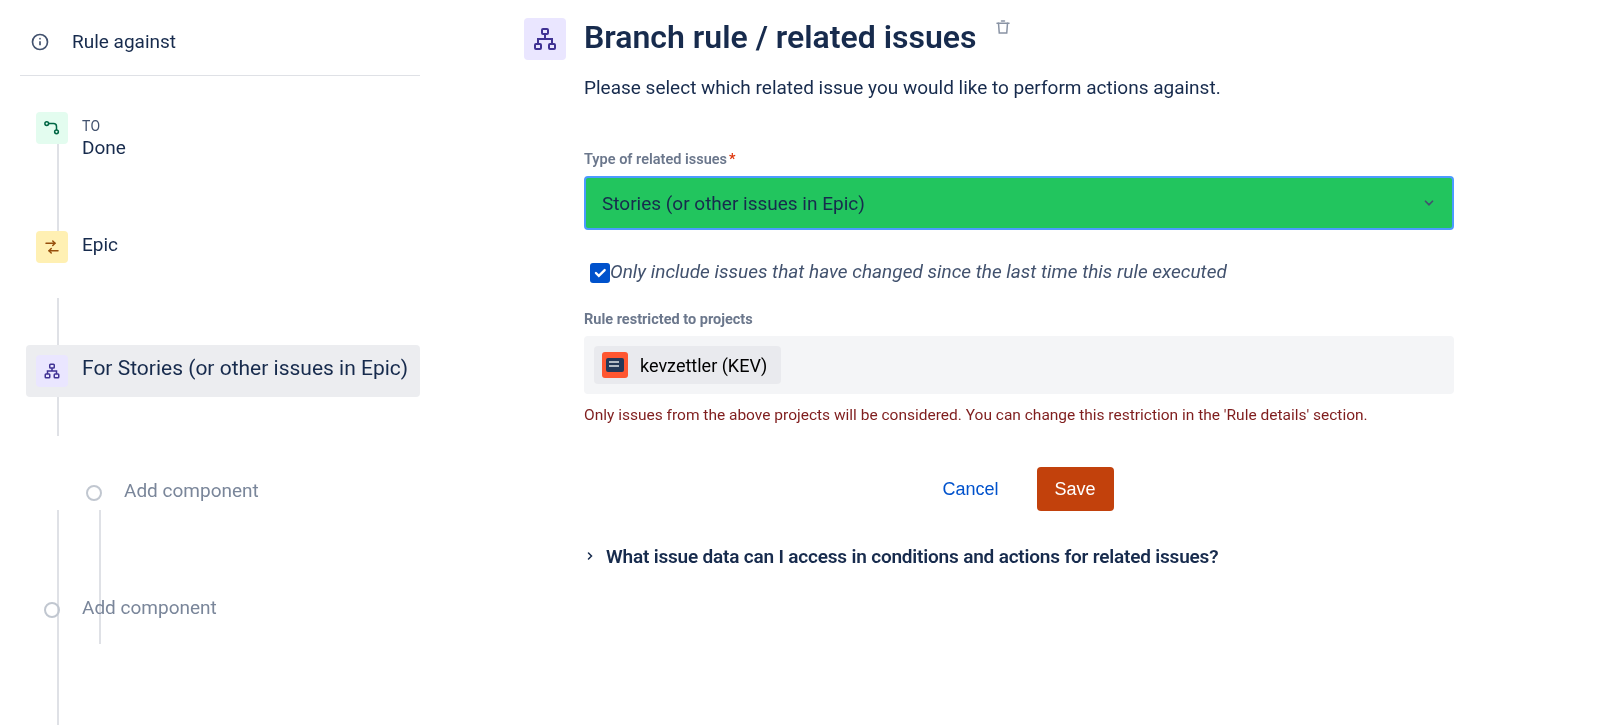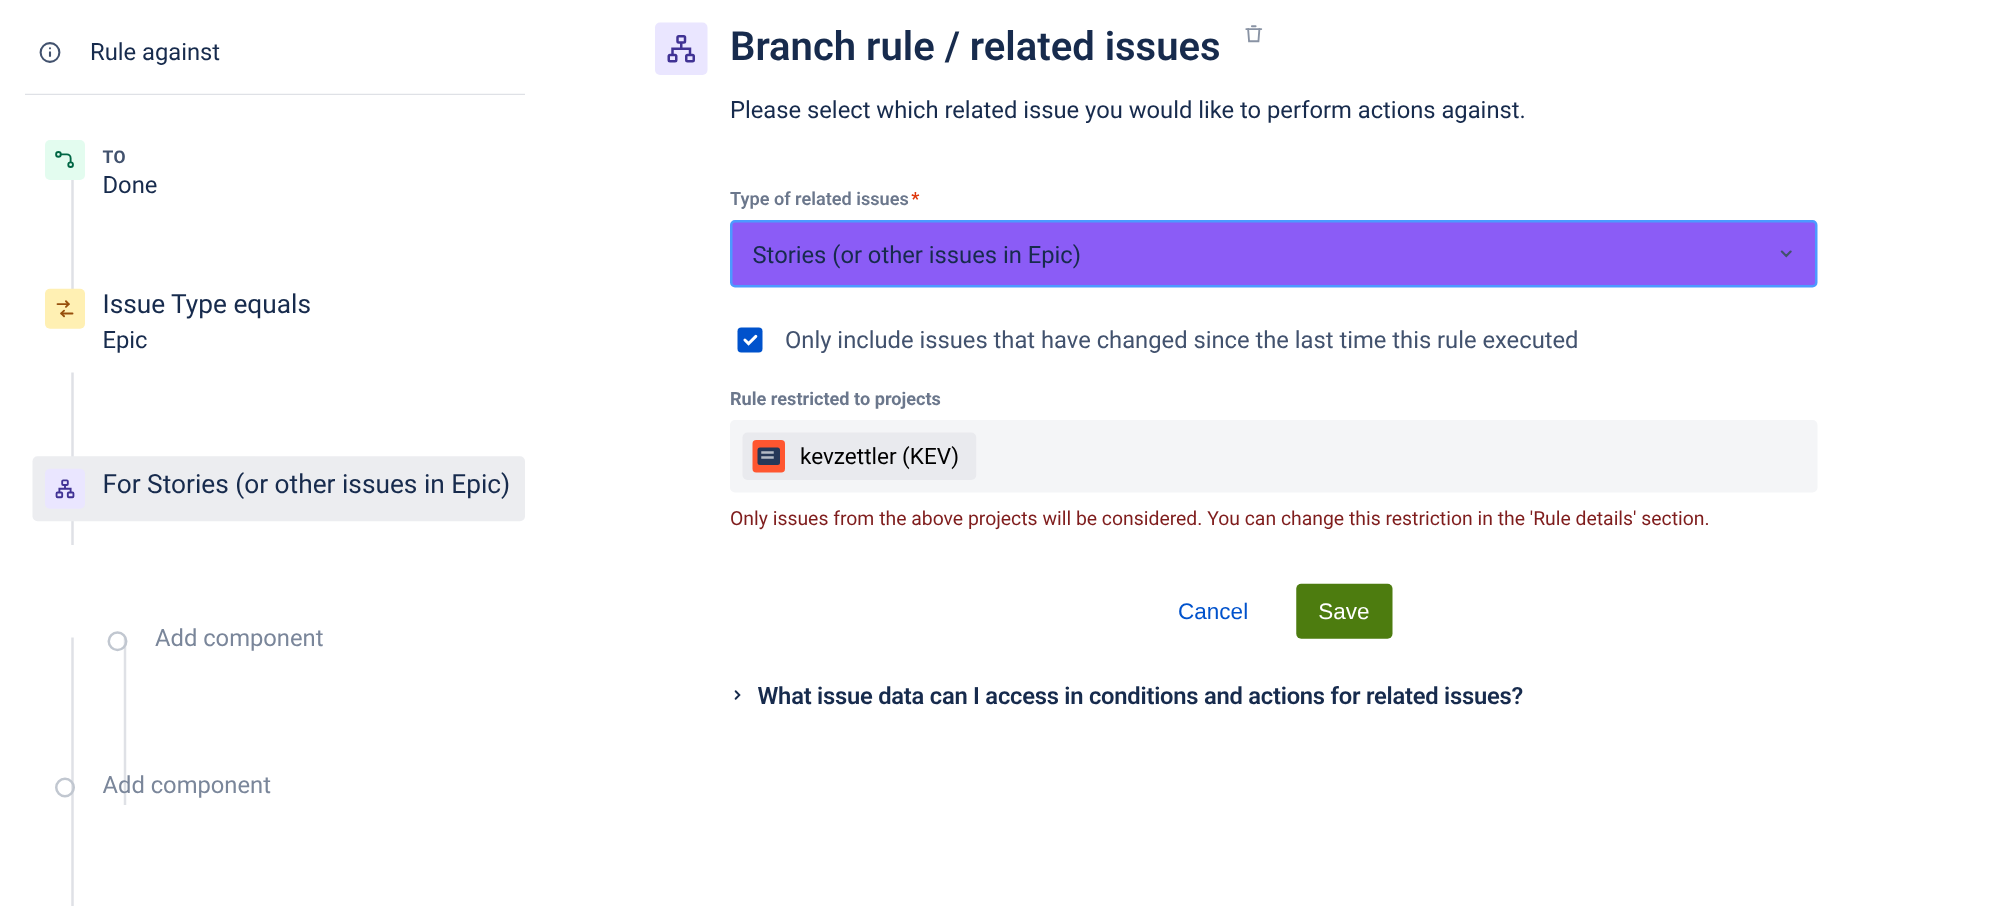--- a/index.html
+++ b/index.html
@@ -81,21 +81,21 @@
     margin-right: 22px;
   }
   .rowbody { flex: 1 1 auto; }
   .row-title {
     font-size: 21px;
     color: #172B4D;
     line-height: 1.3;
   }
   .row-sub {
     font-size: 14px;
-    font-weight: 700;
+    font-weight: 400;
     letter-spacing: .02em;
     color: #42526E;
     margin-top: 6px;
   }
   .row-val {
     font-size: 19px;
     color: #172B4D;
     margin-top: 2px;
   }
   .row.selected {
@@ -159,30 +159,30 @@
   .select {
     border: 2px solid #4C9AFF;
     border-radius: 4px;
     height: 54px;
     display: flex;
     align-items: center;
     justify-content: space-between;
     padding: 0 16px;
     font-size: 19px;
     color: #172B4D;
-    background: #8b5cf6;
+    background: #22c55e;
     cursor: pointer;
   }
   .select .chev { color: #42526E; }
 
   .check-row {
     display: flex;
-    align-items: center;
-    gap: 18px;
+    align-items: flex-end;
     margin: 30px 0 0 6px;
+    font-style: italic;
   }
   .checkbox {
     width: 20px; height: 20px;
     border-radius: 3px;
     background: #0052CC;
     display: inline-flex; align-items: center; justify-content: center;
     cursor: pointer;
   }
   .checkbox svg { display:block; }
   .check-label {
@@ -243,21 +243,21 @@
     height: 44px;
     padding: 0 18px;
     border-radius: 4px;
     font-size: 18px;
     font-weight: 500;
     display: inline-flex; align-items: center; justify-content: center;
     cursor: pointer;
     border: none;
   }
   .btn.link { background: transparent; color: #0052CC; }
-  .btn.primary { background: #4d7c0f; color: #fff; }
+  .btn.primary { background: #c2410c; color: #fff; }
 
   .disclosure {
     display: flex;
     align-items: center;
     gap: 10px;
     margin-top: 34px;
     cursor: pointer;
   }
   .disclosure .caret { color: #172B4D; }
   .disclosure .dlabel {
@@ -312,21 +312,20 @@
       <div class="row">
         <div class="marker yellow">
           <svg width="18" height="18" viewBox="0 0 24 24" fill="none" stroke="#974F0C" stroke-width="2" stroke-linecap="round">
             <path d="M4 7 L16 7"></path>
               <path d="M16 7 L13 4 M16 7 L13 10"></path>
             <path d="M20 17 L8 17"></path>
               <path d="M8 17 L11 14 M8 17 L11 20"></path>
           </svg>
         </div>
         <div class="rowbody">
-          <div class="row-title">Issue Type equals</div>
           <div class="row-val">Epic</div>
         </div>
       </div>
 
       <div class="spacer-xl"></div>
 
       <div class="row selected">
         <div class="marker purple">
           <svg width="18" height="18" viewBox="0 0 24 24" fill="none" stroke="#403294" stroke-width="2">
             <rect x="9" y="3" width="6" height="5" rx="1"></rect>

